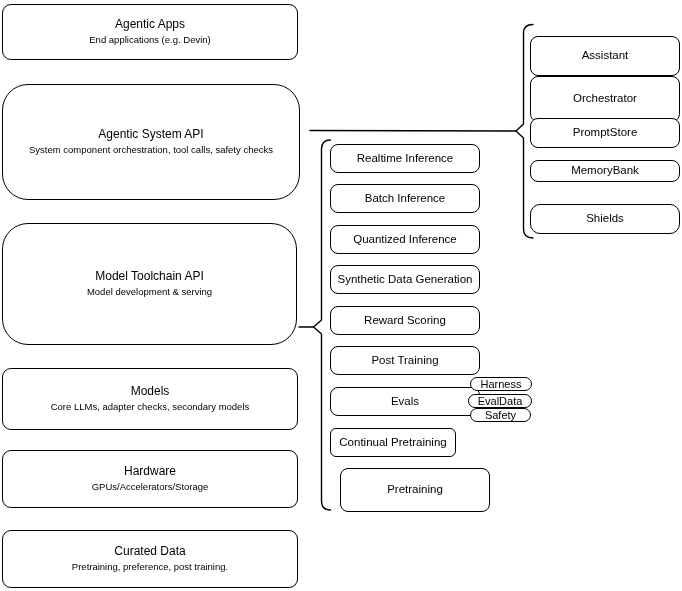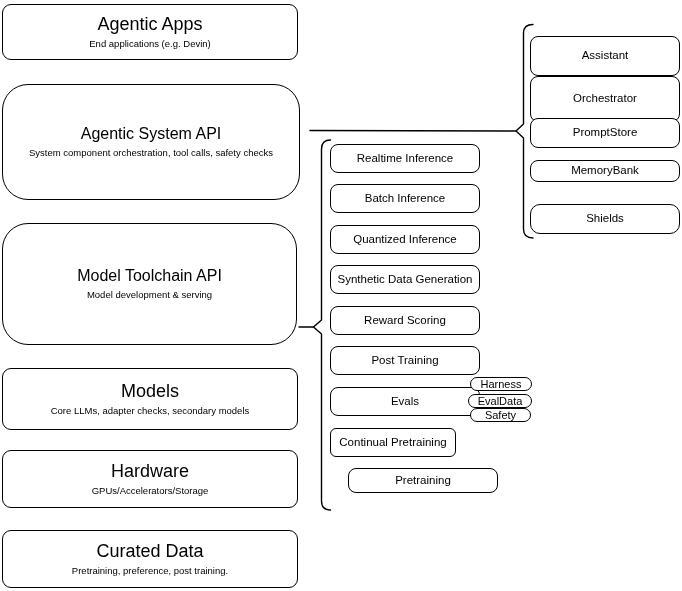--- a/index.html
+++ b/index.html
@@ -31,22 +31,22 @@
     display: flex;
     flex-direction: column;
     align-items: center;
     justify-content: center;
     text-align: center;
     z-index: 2;
     line-height: 1.15;
   }
   .stack-box { border-radius: 9px; }
   .stack-box-lg { border-radius: 26px; }
-  .title-sm { font-size: 18px; }
-  .title-lg { font-size: 16px; }
+  .title-sm { font-size: 12px; }
+  .title-lg { font-size: 12px; }
   .subtitle { font-size: 9.5px; margin-top: 4px; }
   .node {
     border-radius: 8px;
     font-size: 11.5px;
     z-index: 2;
   }
   .pill {
     border-radius: 999px;
     font-size: 11px;
     z-index: 3;
@@ -100,21 +100,21 @@
   </div>
 
   <div class="box node" style="left:330px; top:144px; width:150px; height:29px;">Realtime Inference</div>
   <div class="box node" style="left:330px; top:184px; width:150px; height:29px;">Batch Inference</div>
   <div class="box node" style="left:330px; top:225px; width:150px; height:29px;">Quantized Inference</div>
   <div class="box node" style="left:330px; top:265px; width:150px; height:29px;">Synthetic Data Generation</div>
   <div class="box node" style="left:330px; top:306px; width:150px; height:29px;">Reward Scoring</div>
   <div class="box node" style="left:330px; top:346px; width:150px; height:29px;">Post Training</div>
   <div class="box node" style="left:330px; top:387px; width:150px; height:29px;">Evals</div>
   <div class="box node" style="left:330px; top:428px; width:126px; height:29px;border-radius:6px;">Continual Pretraining</div>
-  <div class="box node" style="left:348px; top:468px; width:150px; height:25px;">Pretraining</div>
+  <div class="box node" style="left:340px; top:468px; width:150px; height:44px;">Pretraining</div>
 
   <div class="box pill" style="left:470px; top:377px; width:62px; height:14px;">Harness</div>
   <div class="box pill" style="left:468px; top:394px; width:64px; height:14px;">EvalData</div>
   <div class="box pill" style="left:470px; top:408px; width:61px; height:14px;">Safety</div>
 
   <div class="box node" style="left:530px; top:36px; width:150px; height:40px;">Assistant</div>
   <div class="box node" style="left:530px; top:76px; width:150px; height:46px;">Orchestrator</div>
   <div class="box node" style="left:530px; top:118px; width:150px; height:30px;">PromptStore</div>
   <div class="box node" style="left:530px; top:160px; width:150px; height:22px;">MemoryBank</div>
   <div class="box node" style="left:530px; top:204px; width:150px; height:30px;border-radius:10px;">Shields</div>

